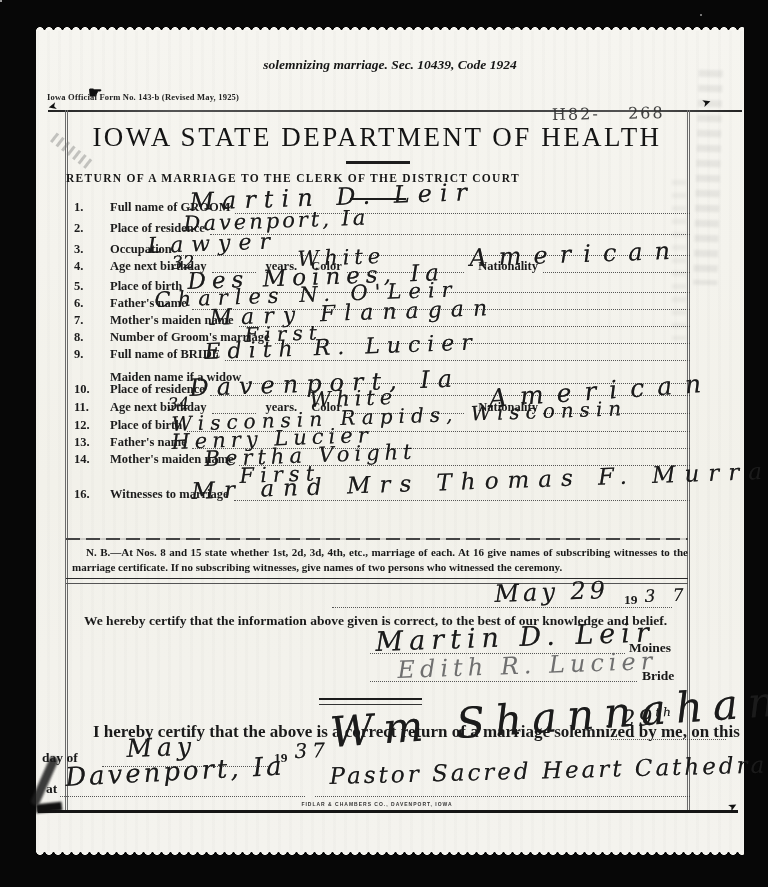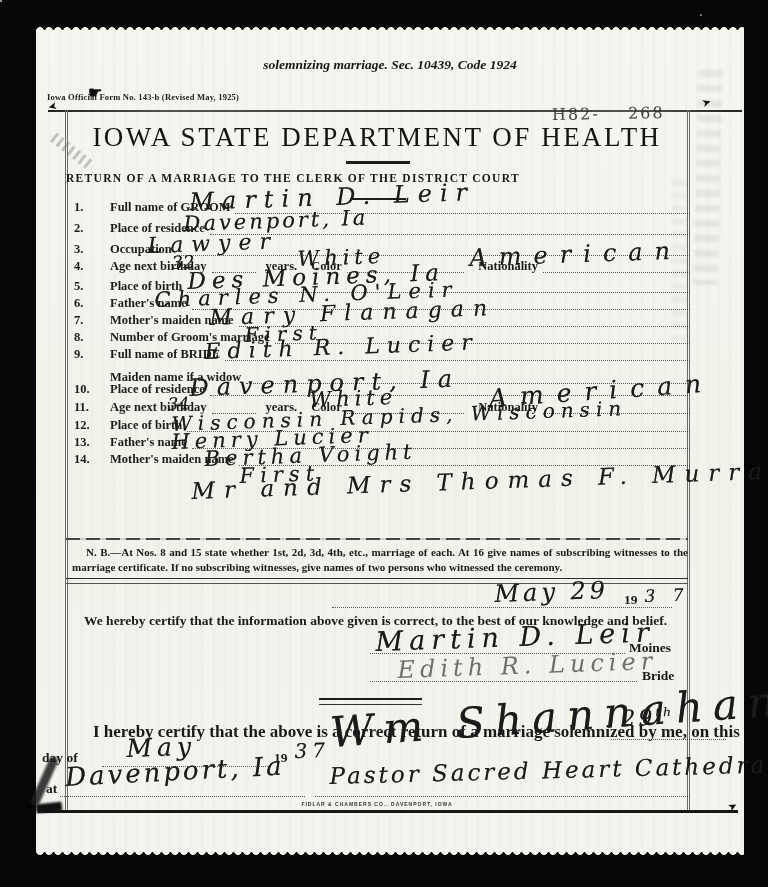--- a/index.html
+++ b/index.html
@@ -193,20 +193,25 @@
   <div class="row" style="top:405px;align-items:flex-end;">
     <span class="rownum">13.</span>
     <span class="rowlabel">Father's name</span>
     <span class="leader"></span>
   </div>
   <div class="row" style="top:422px;">
     <span class="rownum">14.</span>
     <span class="rowlabel">Mother's maiden name</span>
     <span class="leader"></span>
   </div>
+  <div class="row" style="top:457px;">
+    <span class="rownum">16.</span>
+    <span class="rowlabel">Witnesses to marriage</span>
+    <span class="leader"></span>
+  </div>
 
   <span class="hw" style="left:154px;top:158px;font-size:24px;letter-spacing:8px;">Martin D. Leir</span>
   <span class="hw" style="left:148px;top:182px;font-size:21px;letter-spacing:3px;">Davenport, Ia</span>
   <span class="hw" style="left:112px;top:203px;font-size:22px;letter-spacing:8px;">Lawyer</span>
   <span class="hw" style="left:136px;top:222px;font-size:18px;">32</span>
   <span class="hw" style="left:262px;top:217px;font-size:21px;letter-spacing:5px;">White</span>
   <span class="hw" style="left:434px;top:214px;font-size:24px;letter-spacing:12px;">American</span>
   <span class="hw" style="left:152px;top:238px;font-size:23px;letter-spacing:6px;">Des Moines, Ia</span>
   <span class="hw" style="left:119px;top:258px;font-size:21px;letter-spacing:7px;">Charles N. O'Leir</span>
   <span class="hw" style="left:174px;top:275px;font-size:22px;letter-spacing:9px;">Mary Flanagan</span>

